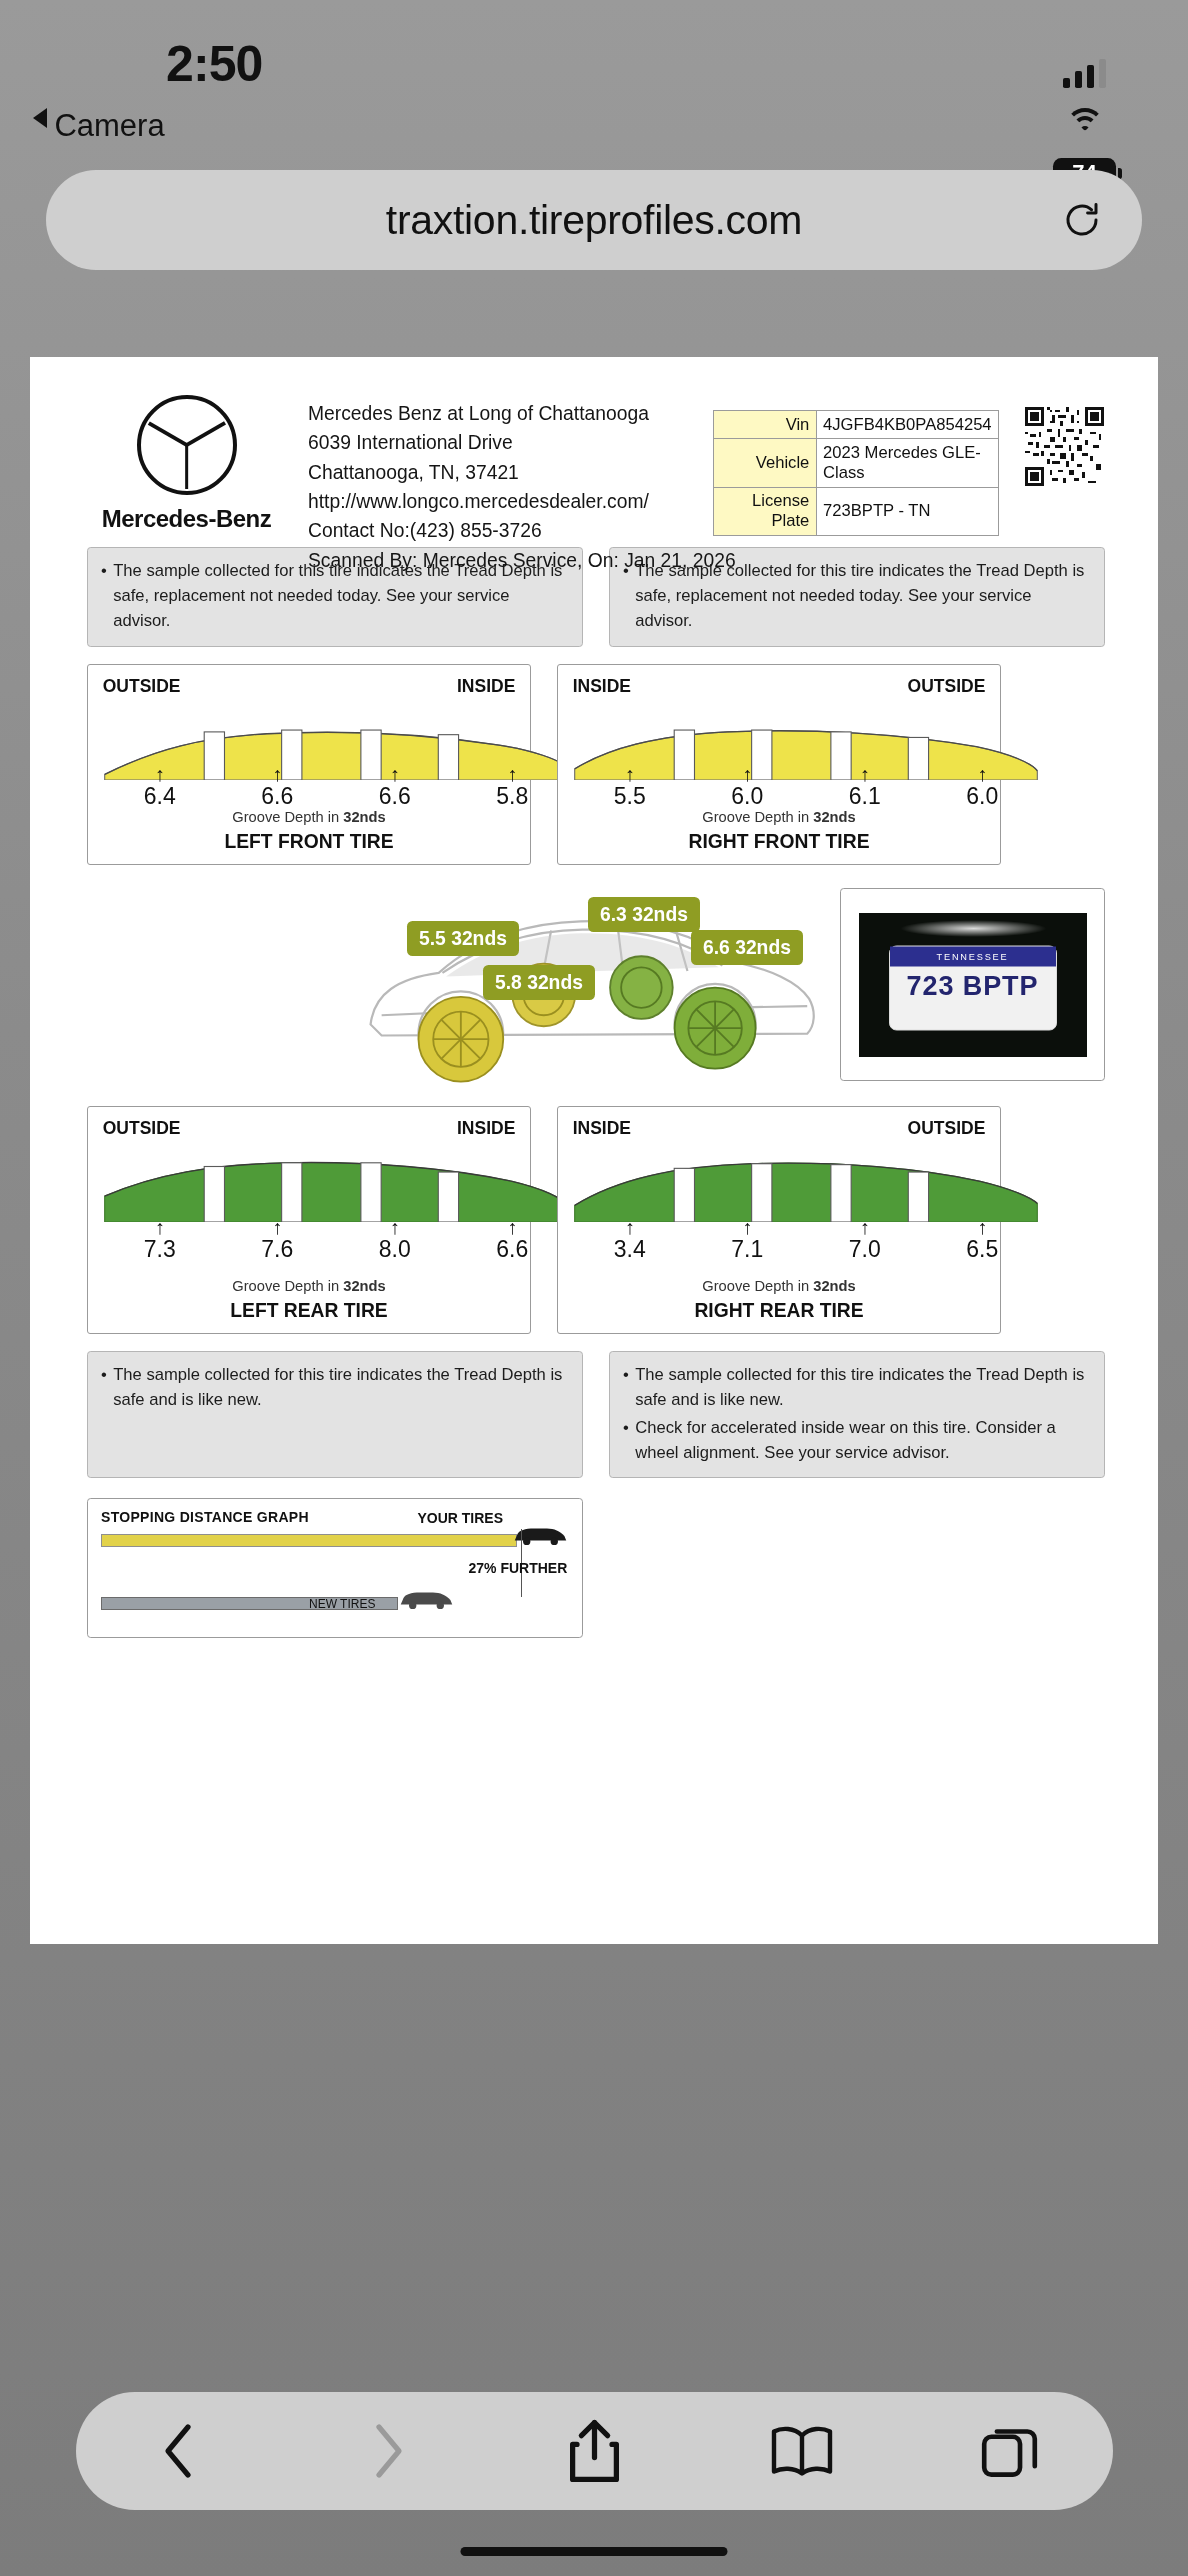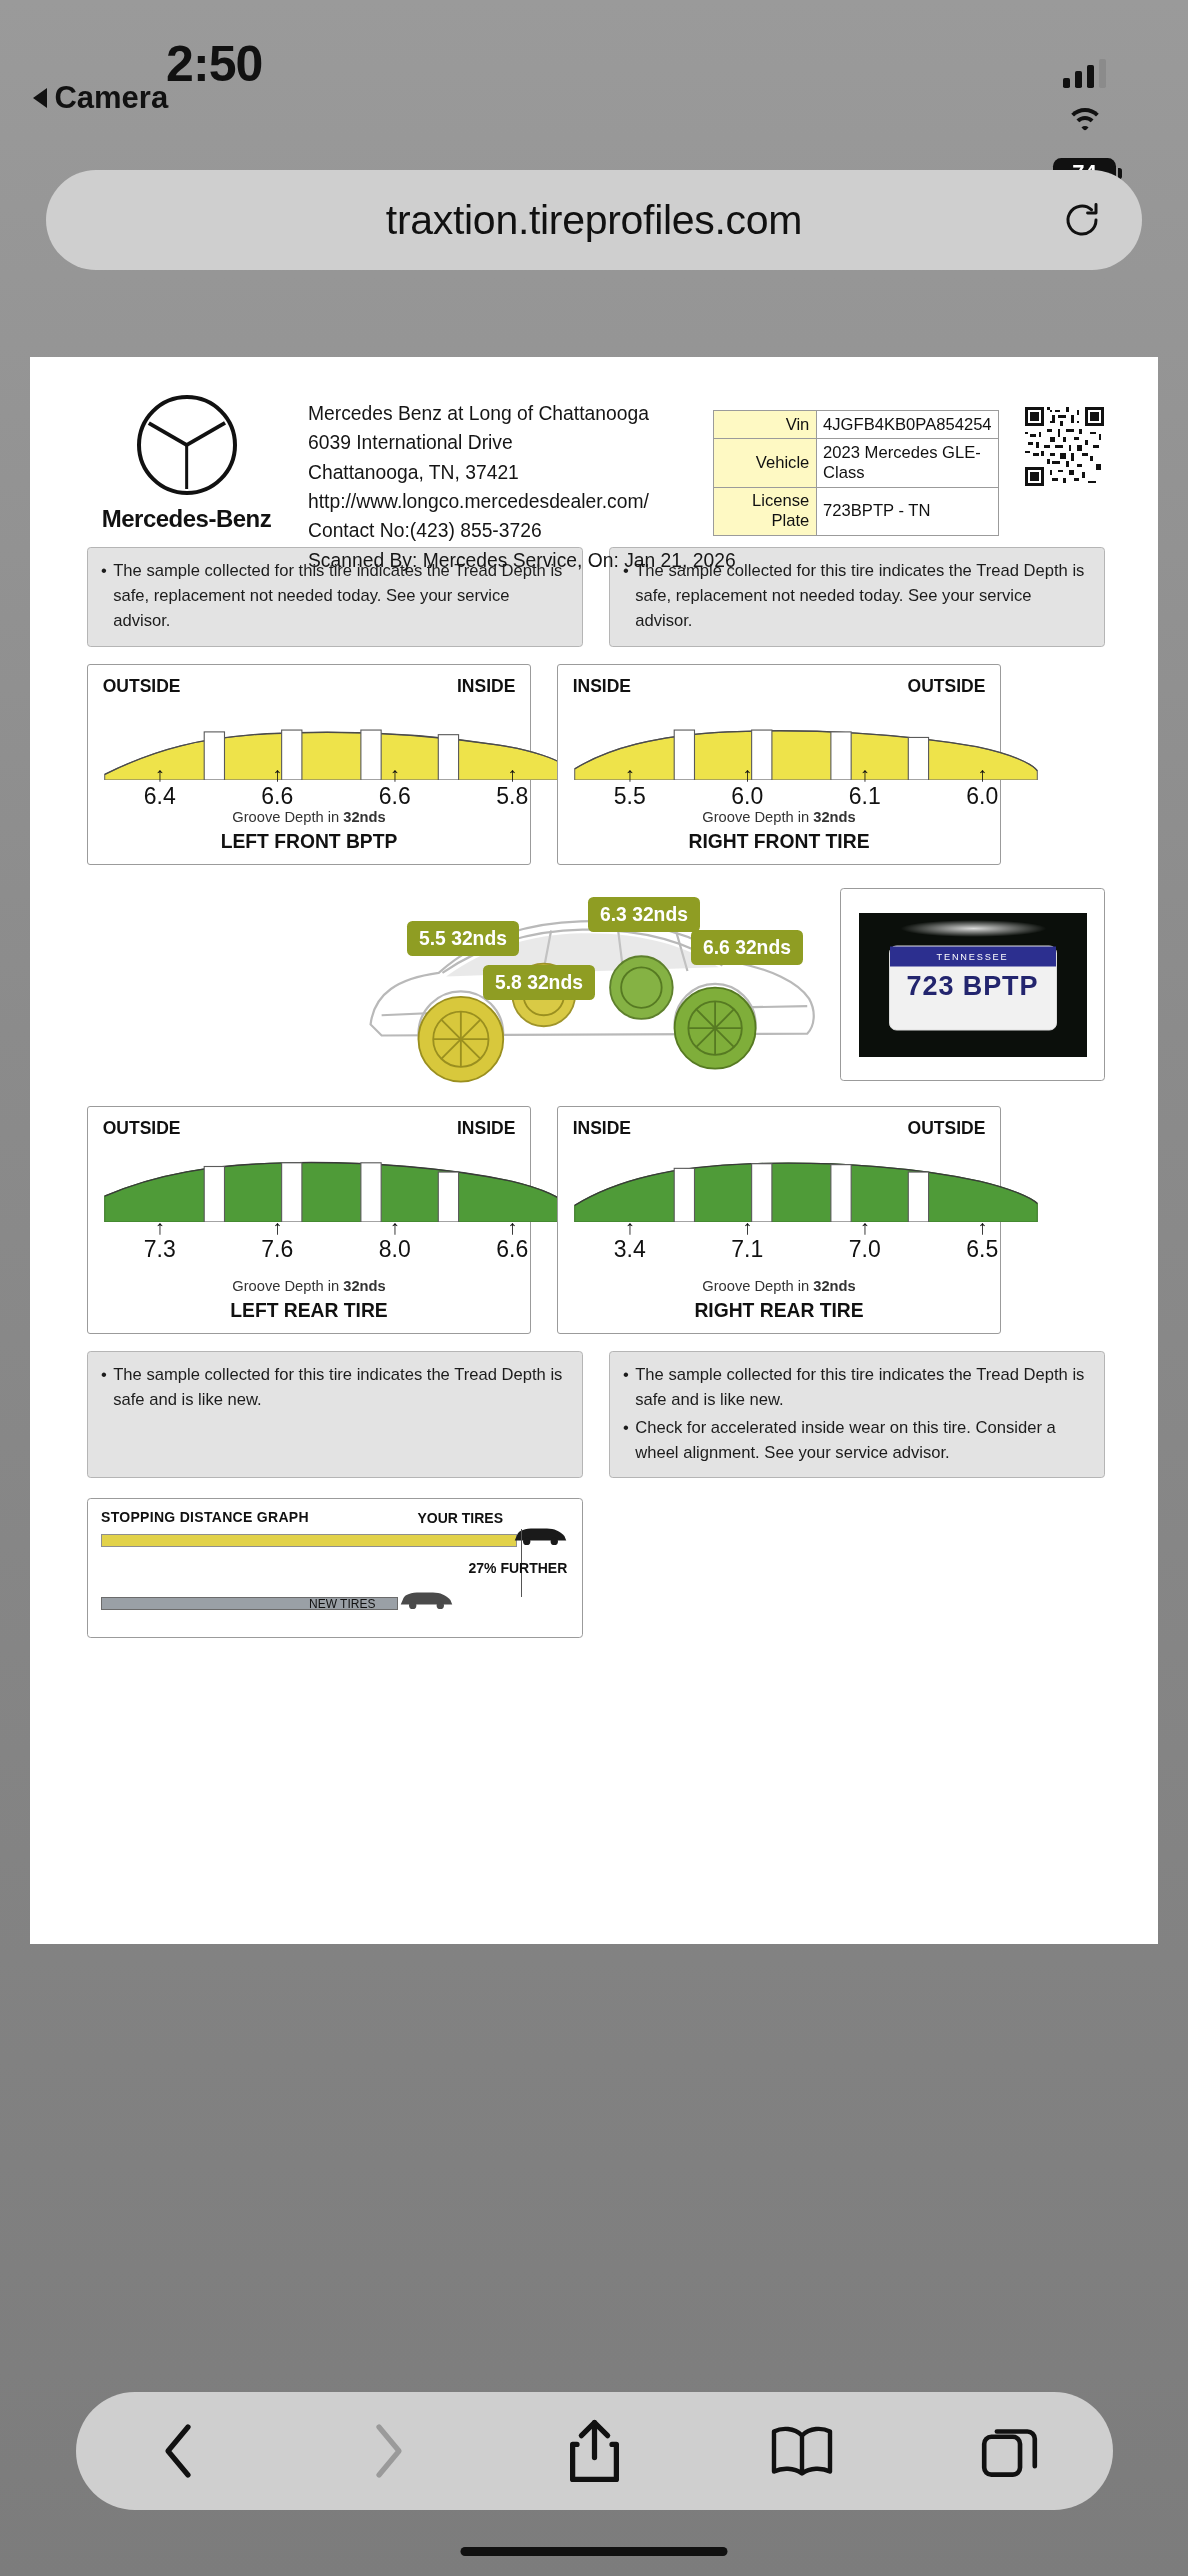--- a/index.html
+++ b/index.html
@@ -47,22 +47,22 @@
   .batt {
     width: 63px; height: 31px; background:#111; border-radius: 8.3px;
     color:#fff; font-size: 22px; font-weight: 600; display:flex;
     align-items:center; justify-content:center; position: relative;
   }
   .batt:after{
     content:""; position:absolute; right:-6.4px; top:10px; width:4.6px;height:11px;
     background:#111; border-radius:0 2.8px 2.8px 0;
   }
   .back-app {
-    position: absolute; left: 33px; top: 80px;
-    font-size: 31px; color: #111; display: flex; align-items: center; gap: 7.4px; font-weight: bold;
+    position: absolute; left: 33px; top: 108px;
+    font-size: 31px; color: #111; display: flex; align-items: flex-start; gap: 7.4px;
   }
   .back-app .tri {
     width: 0; height: 0; border-top: 10px solid transparent;
     border-bottom: 10px solid transparent; border-right: 14px solid #111;
   }
 
   
   .urlbar {
     position: absolute; left: 46px; top: 170px; width: 1096px; height: 100px;
     background: #cfcfcf; border-radius: 50px;
@@ -386,21 +386,21 @@
           </div>
         <div class="depths">
           <span>6.4</span>
           <span>6.6</span>
           <span>6.6</span>
           <span>5.8</span>
         </div>
         <div class="gd">
           <span>Groove Depth in </span><b>32nds</b>
         </div>
-        <div class="tname">LEFT FRONT BPTP</div>
+        <div class="tname">LEFT FRONT TIRE</div>
       </div>
 
       <div class="tire">
         <div class="lbl l">INSIDE</div>
         <div class="lbl r">OUTSIDE</div>
         <svg class="tread" viewBox="0 0 510 80" preserveAspectRatio="none">
           <path d="M4 68 C 40 46, 90 32, 170 28 C 260 24, 360 30, 440 44 C 478 52, 500 62, 506 70 L506 80 L4 80 Z" fill="#eee34a" stroke="#6b6b6b" stroke-width="1.2"></path>
           <path d="M4 68 C 40 46, 90 32, 170 28 C 260 24, 360 30, 440 44 C 478 52, 500 62, 506 70" fill="none" stroke="#4b4b4b" stroke-width="1.4"></path>
           <g fill="#fff" stroke="#5a5a5a" stroke-width="1.2">
             <rect x="112" y="26" width="22" height="54"></rect>

